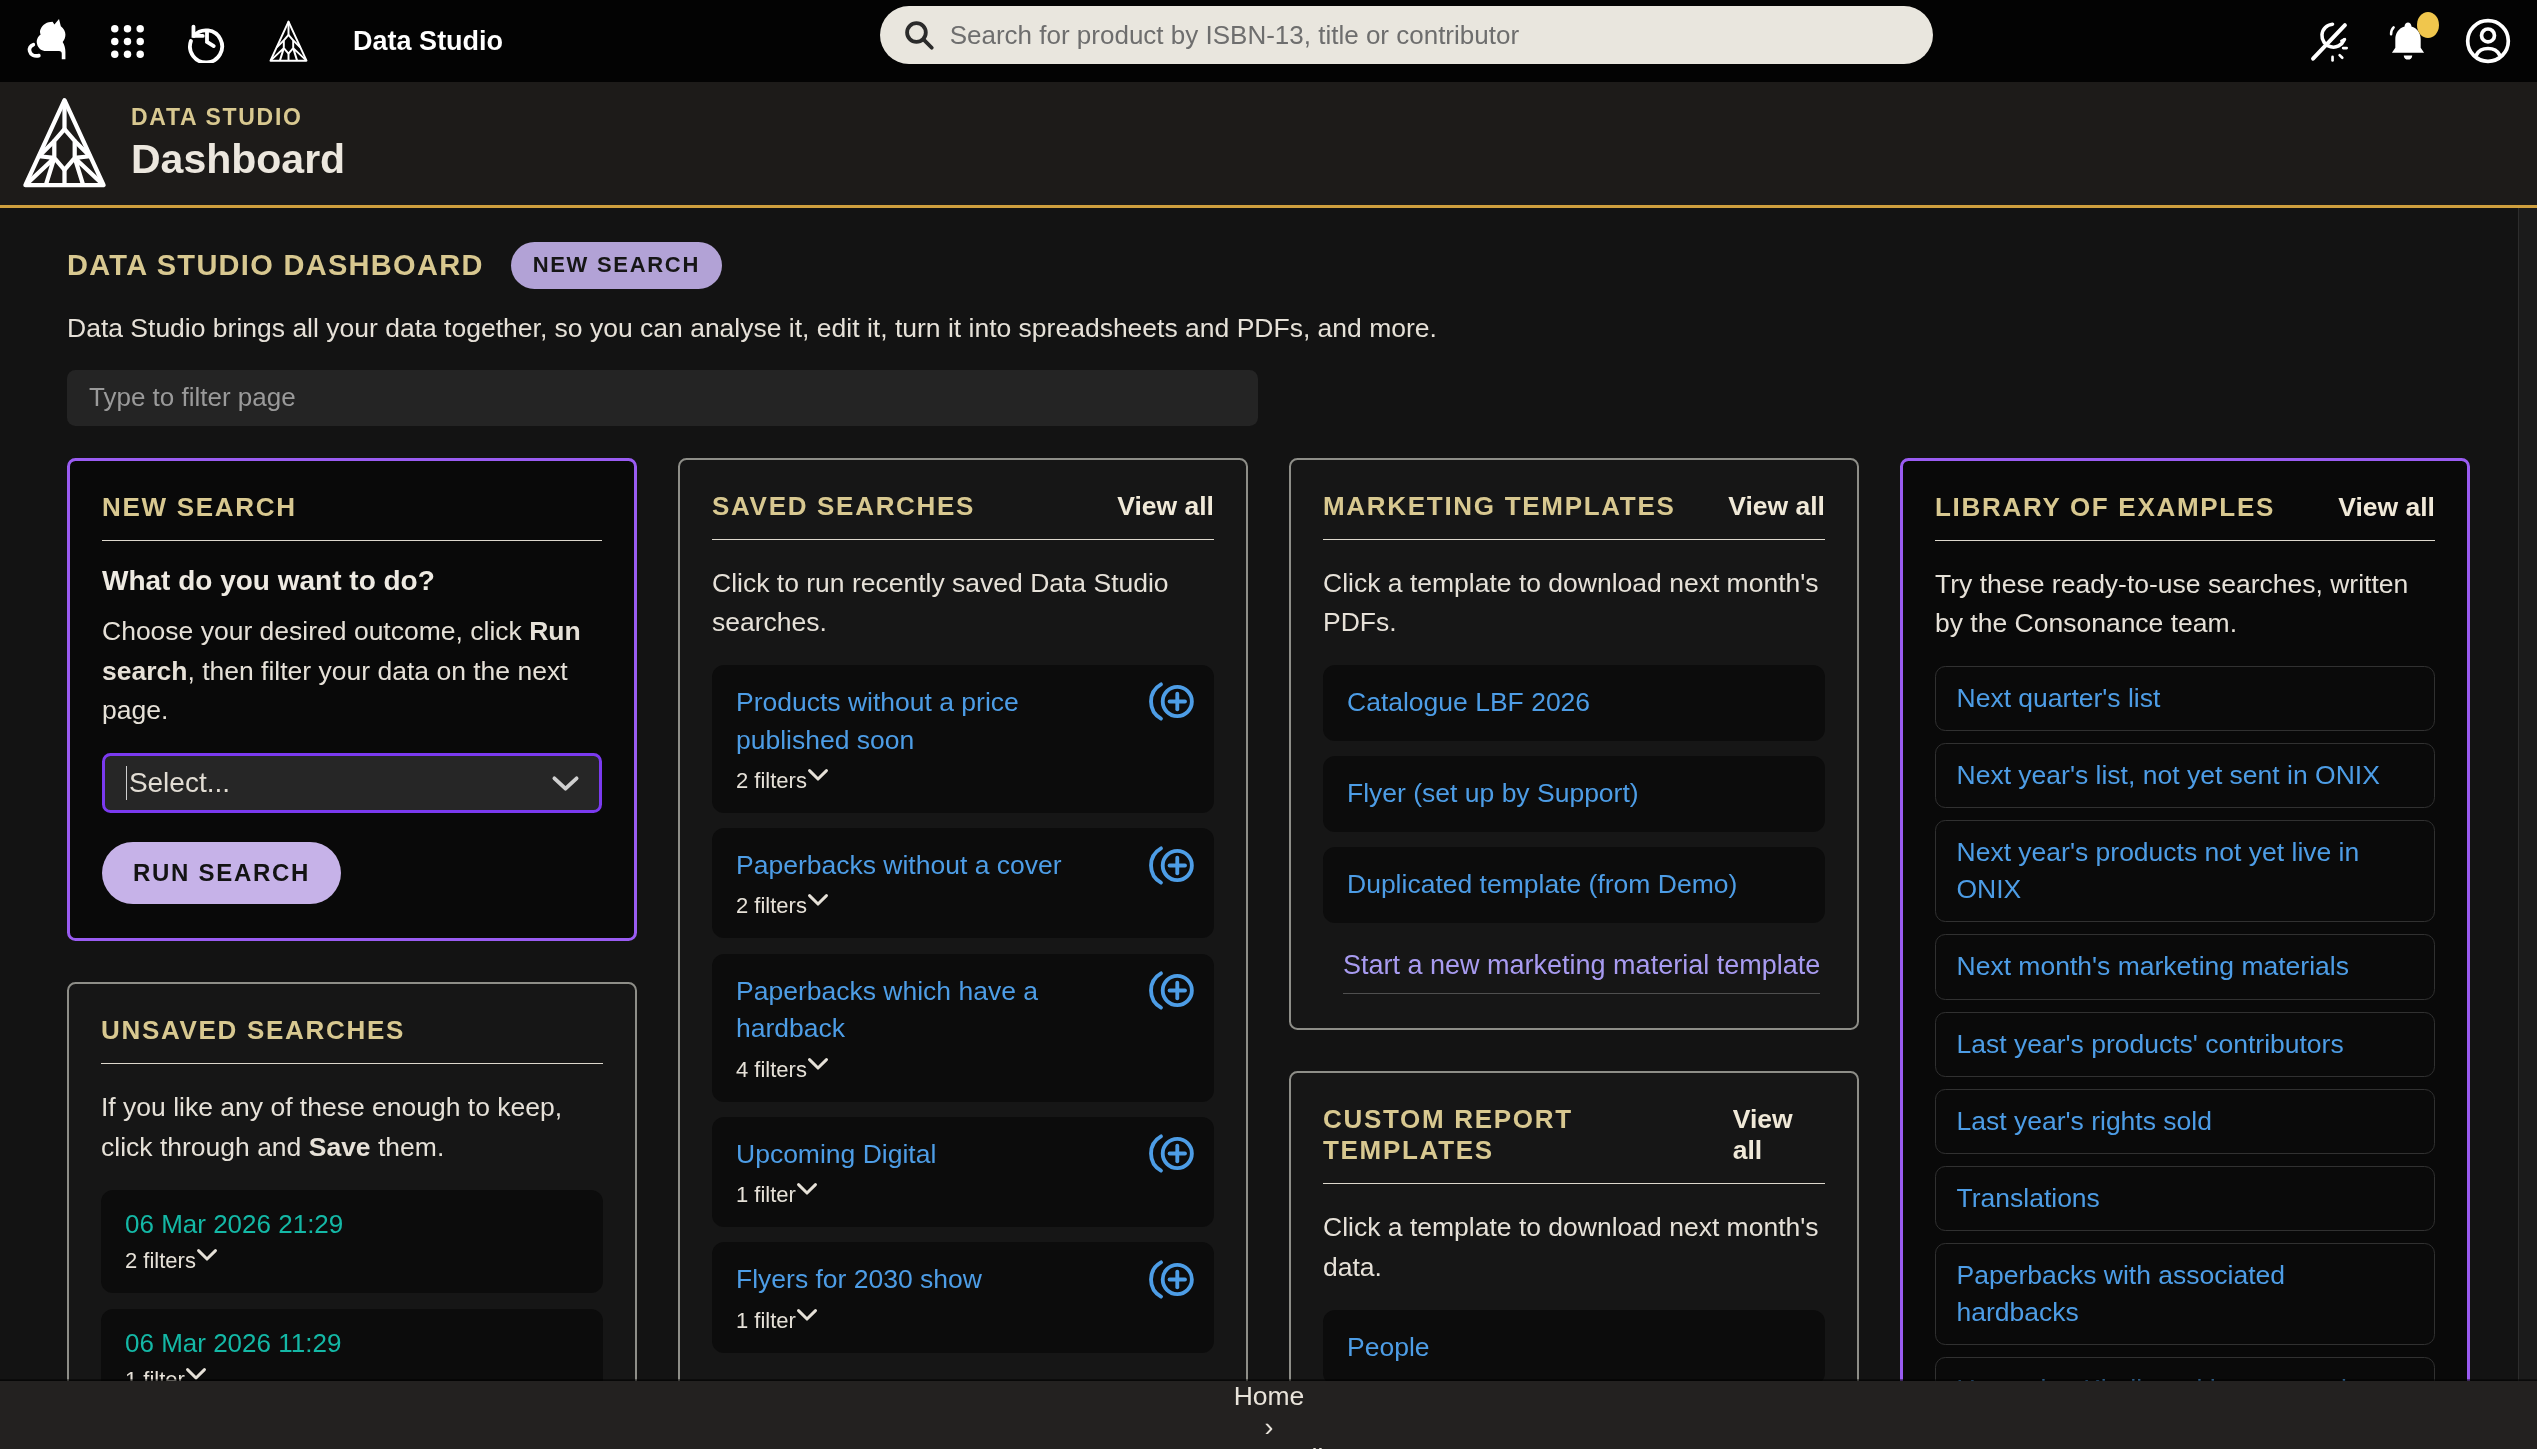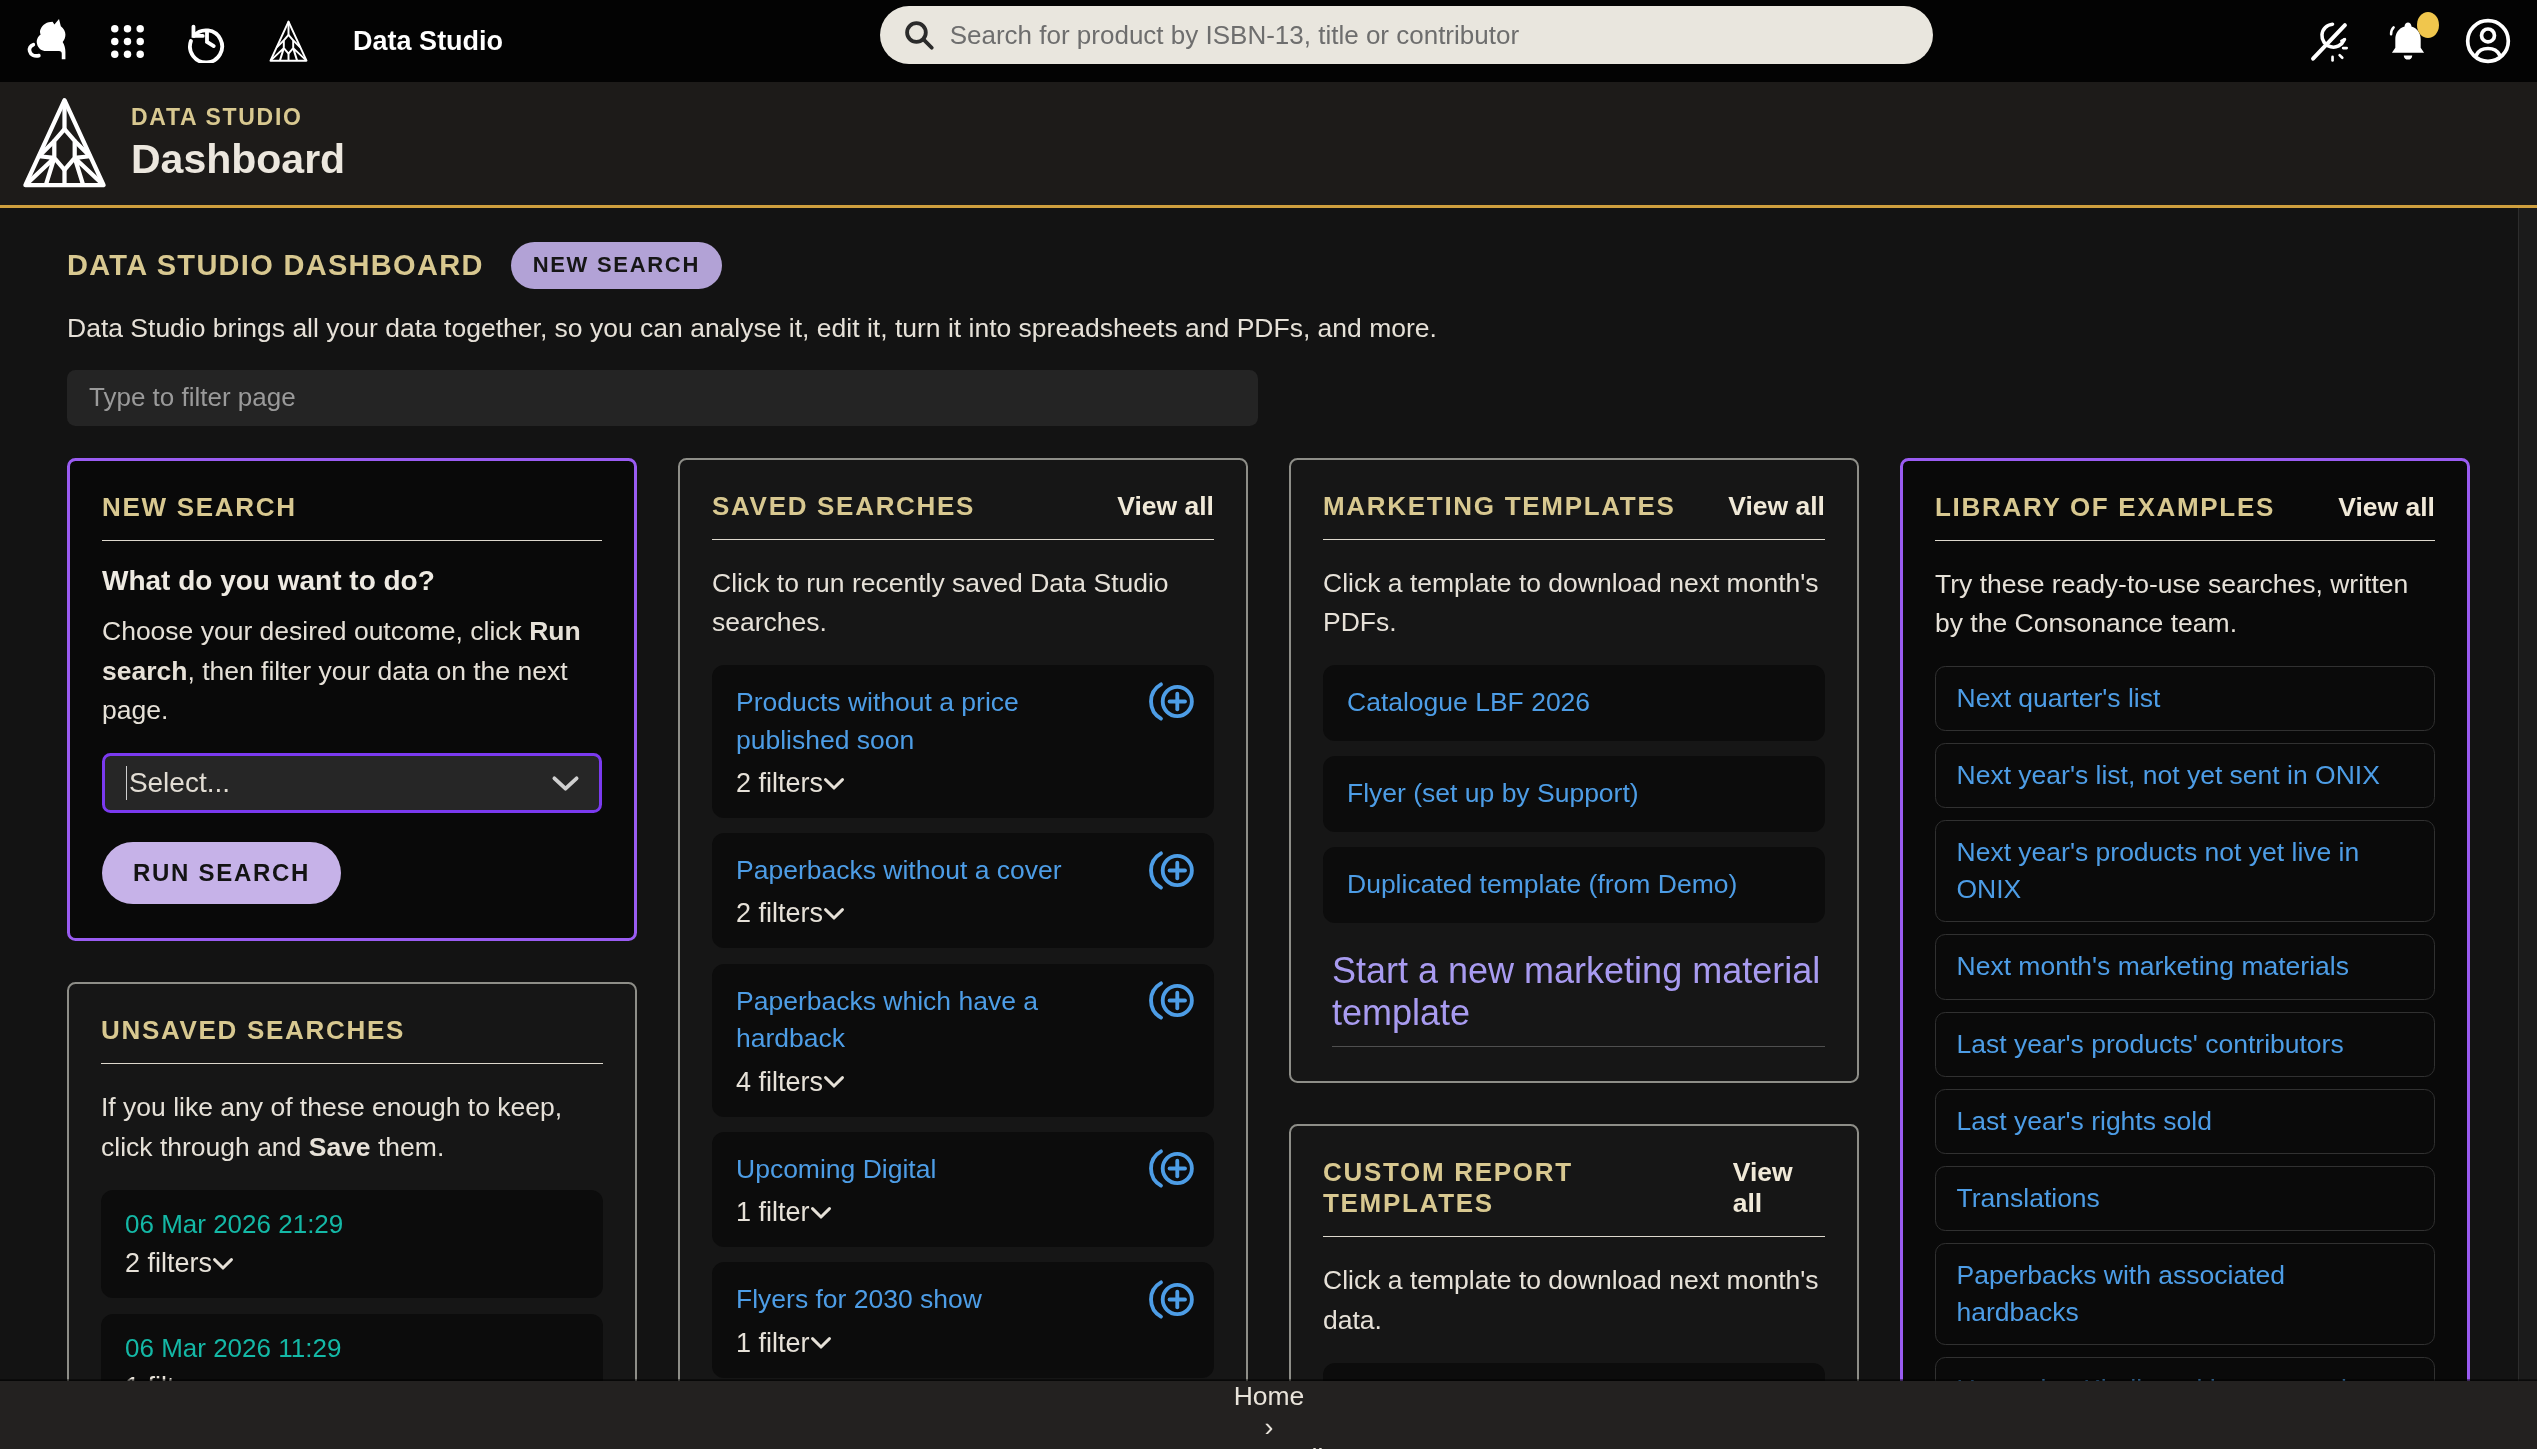--- a/index.html
+++ b/index.html
@@ -76,31 +76,31 @@
     margin-top:29px; background:#c6b2e8; color:#131313; border:none; border-radius:854px;
     font-size:24px; font-weight:700; letter-spacing:1.7px; padding:17px 31px; cursor:pointer;
     font-family:"Liberation Sans", sans-serif;
   }
   
   .item-box {
     background:#0c0c0c; border-radius:12px; padding:19px 24px; margin-bottom:15.4px; position:relative; cursor:pointer;
   }
   .item-box .item-link { color:#4d9de6; font-size:26.5px; line-height:1.42; text-decoration:none; display:block; cursor:pointer; }
   .item-box.with-icon .item-link { padding-right:68px; }
-  .filters-row { display:flex; align-items:center; gap:0; margin-top:8.5px; color:#e6e1d8; font-size:27px; cursor:pointer; }
+  .filters-row { display:flex; gap:0; margin-top:8.5px; color:#e6e1d8; font-size:22px; cursor:pointer; }
   .add-icon { position:absolute; top:15.4px; right:17px; cursor:pointer; }
   .date-label { font-size:26px; color:#14b8a6; }
   
   .lib-item {
     background:#0a0a0a; border:1.7px solid #313131; border-radius:10.3px; padding:13px 20.5px; margin-bottom:12px; cursor:pointer;
   }
   .lib-item .item-link { color:#4d9de6; font-size:26.5px; line-height:1.4; text-decoration:none; display:block; }
   
   .new-template-link {
-    display:inline-block; margin-top:12px; margin-left:9px; color:#a89bf0; font-size:36px; text-decoration:none;
+    display:inline-block; margin-top:12px; margin-left:20px; color:#a89bf0; font-size:27px; text-decoration:none;
     border-bottom:1.7px solid #4f4f4f; padding-bottom:12px; cursor:pointer;
   }
   
   .footer {
     position:absolute; left:0; bottom:0; width:2538px; height:68px; background:#232120;
     display:flex; align-items:center; padding:0 44px; z-index:10; box-shadow:0 -1.7px 0 rgba(0,0,0,.6);
     font-size:26.5px; color:#e8e3da;flex-direction:column;
   }
   .footer a { color:#e8e3da; text-decoration:none; cursor:pointer; }
   .crumb-sep { margin:0 12px; }

